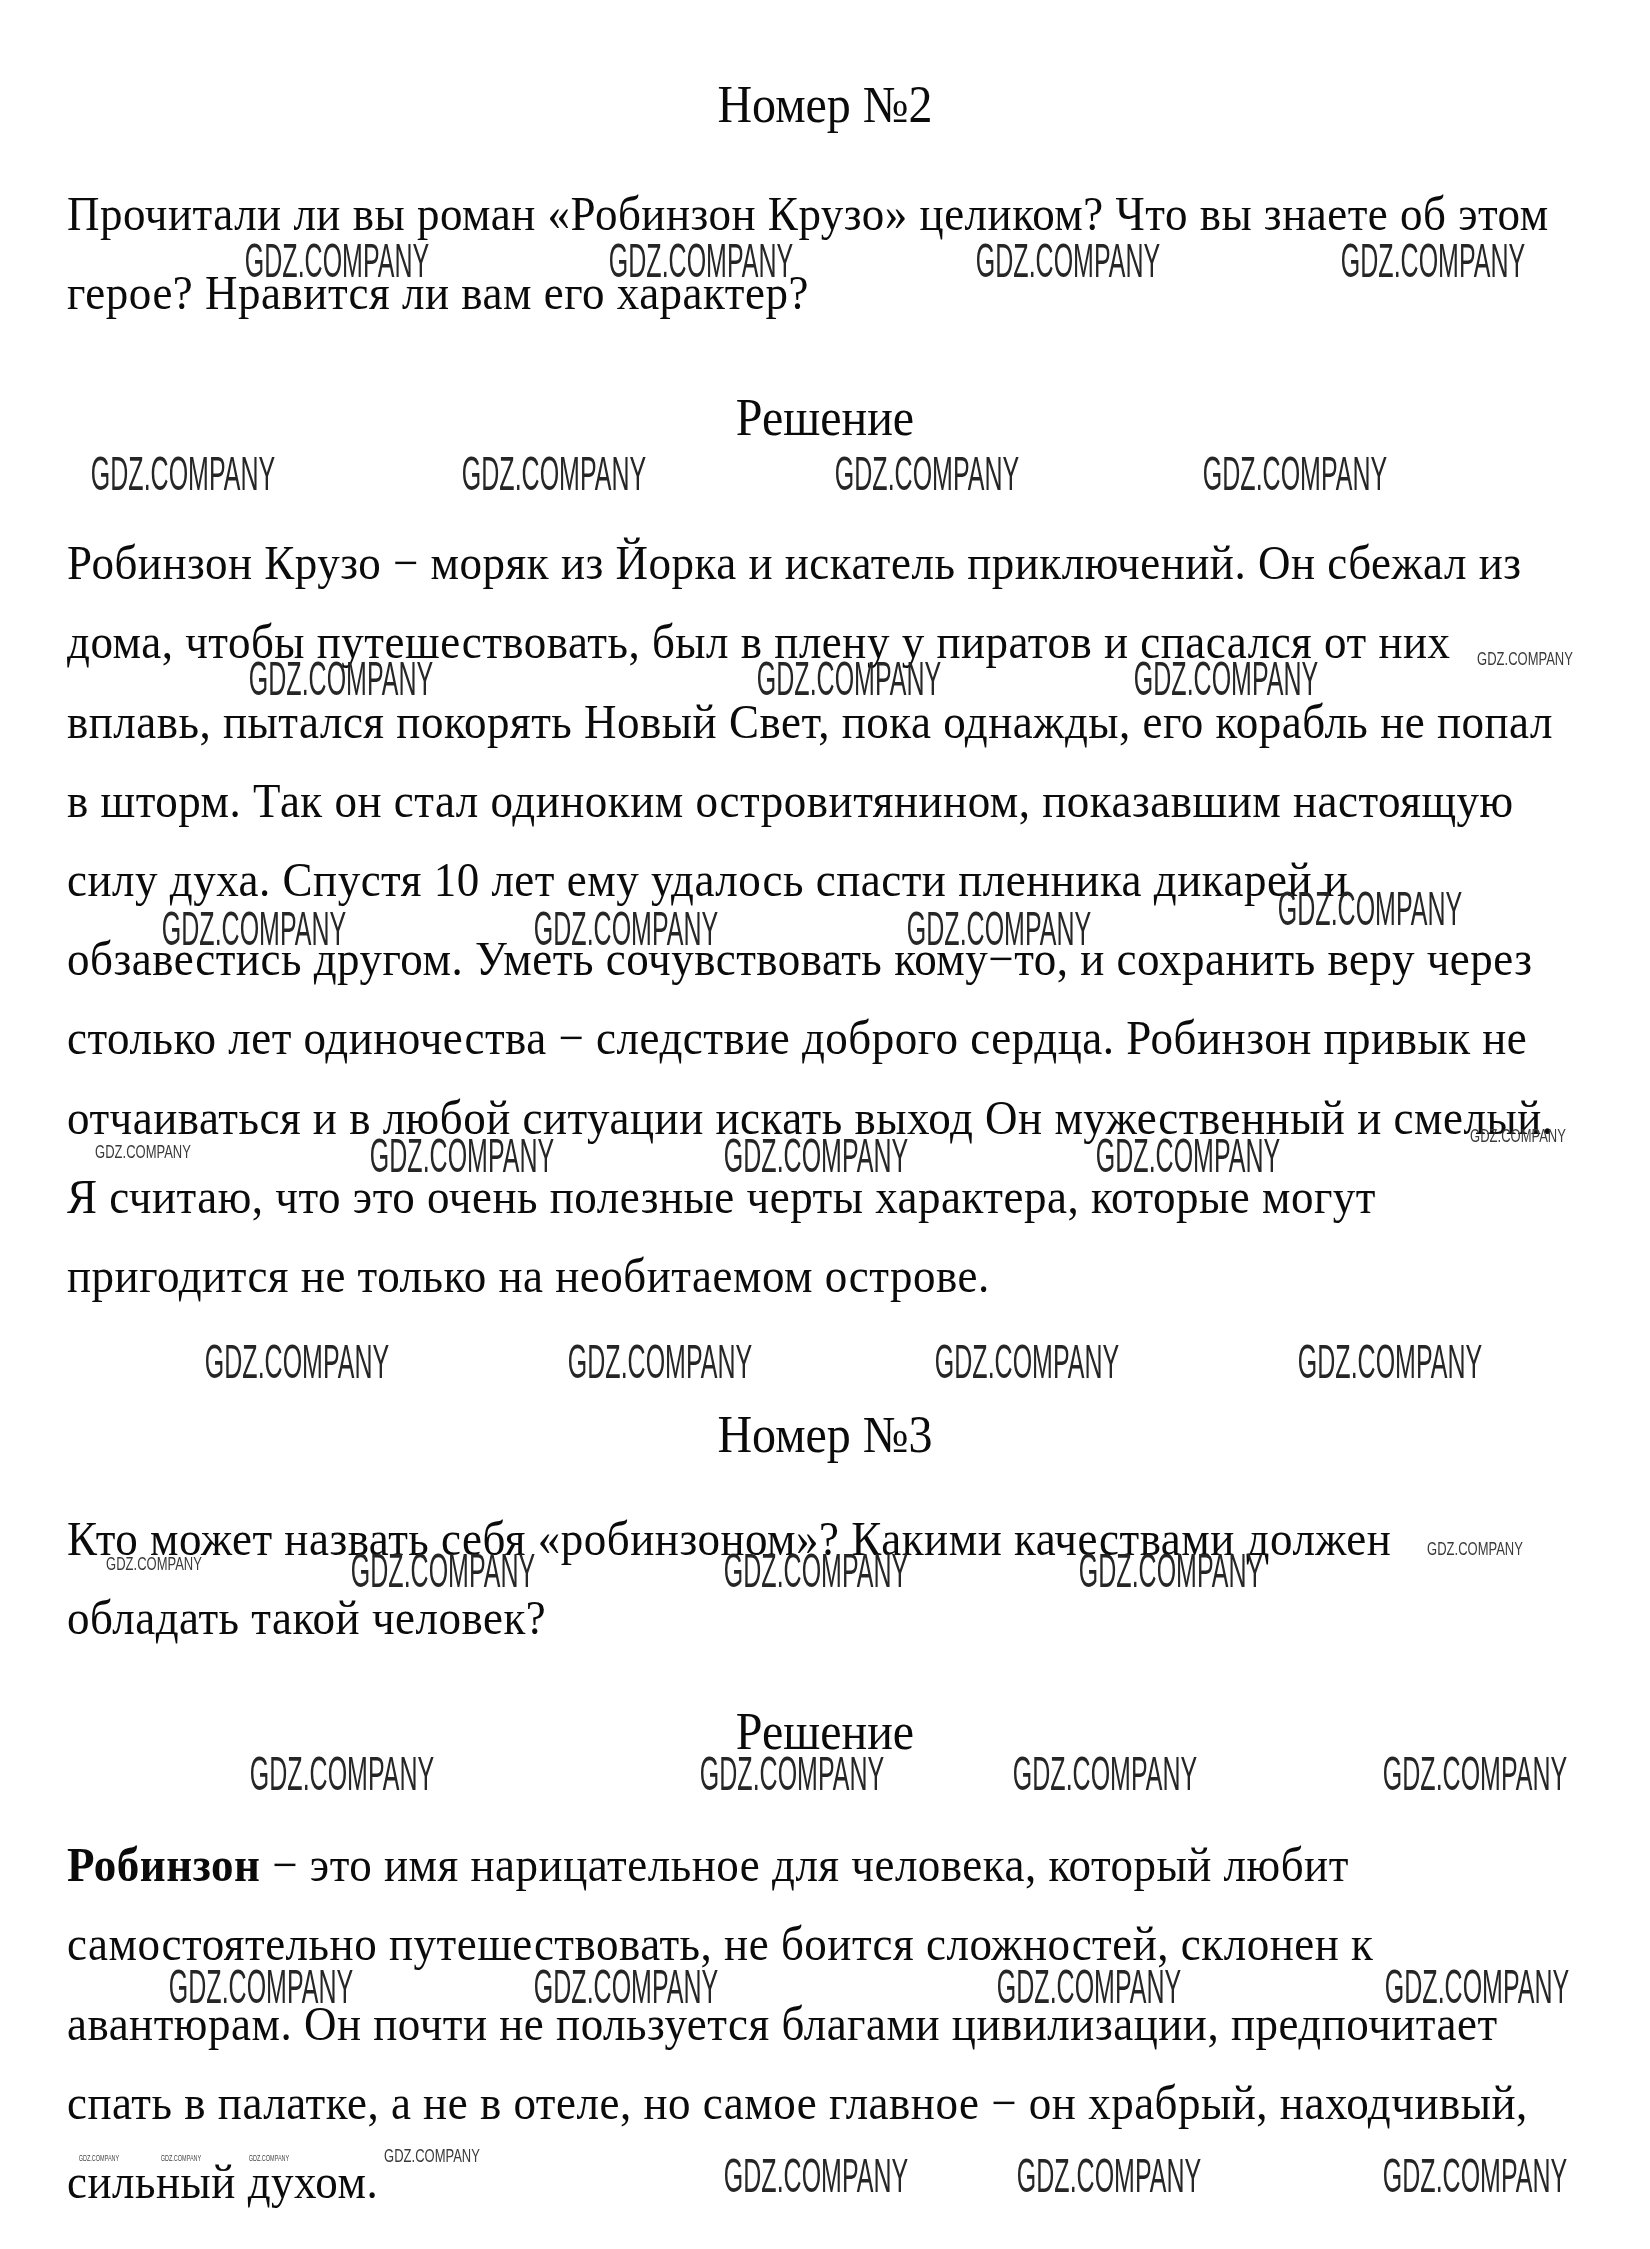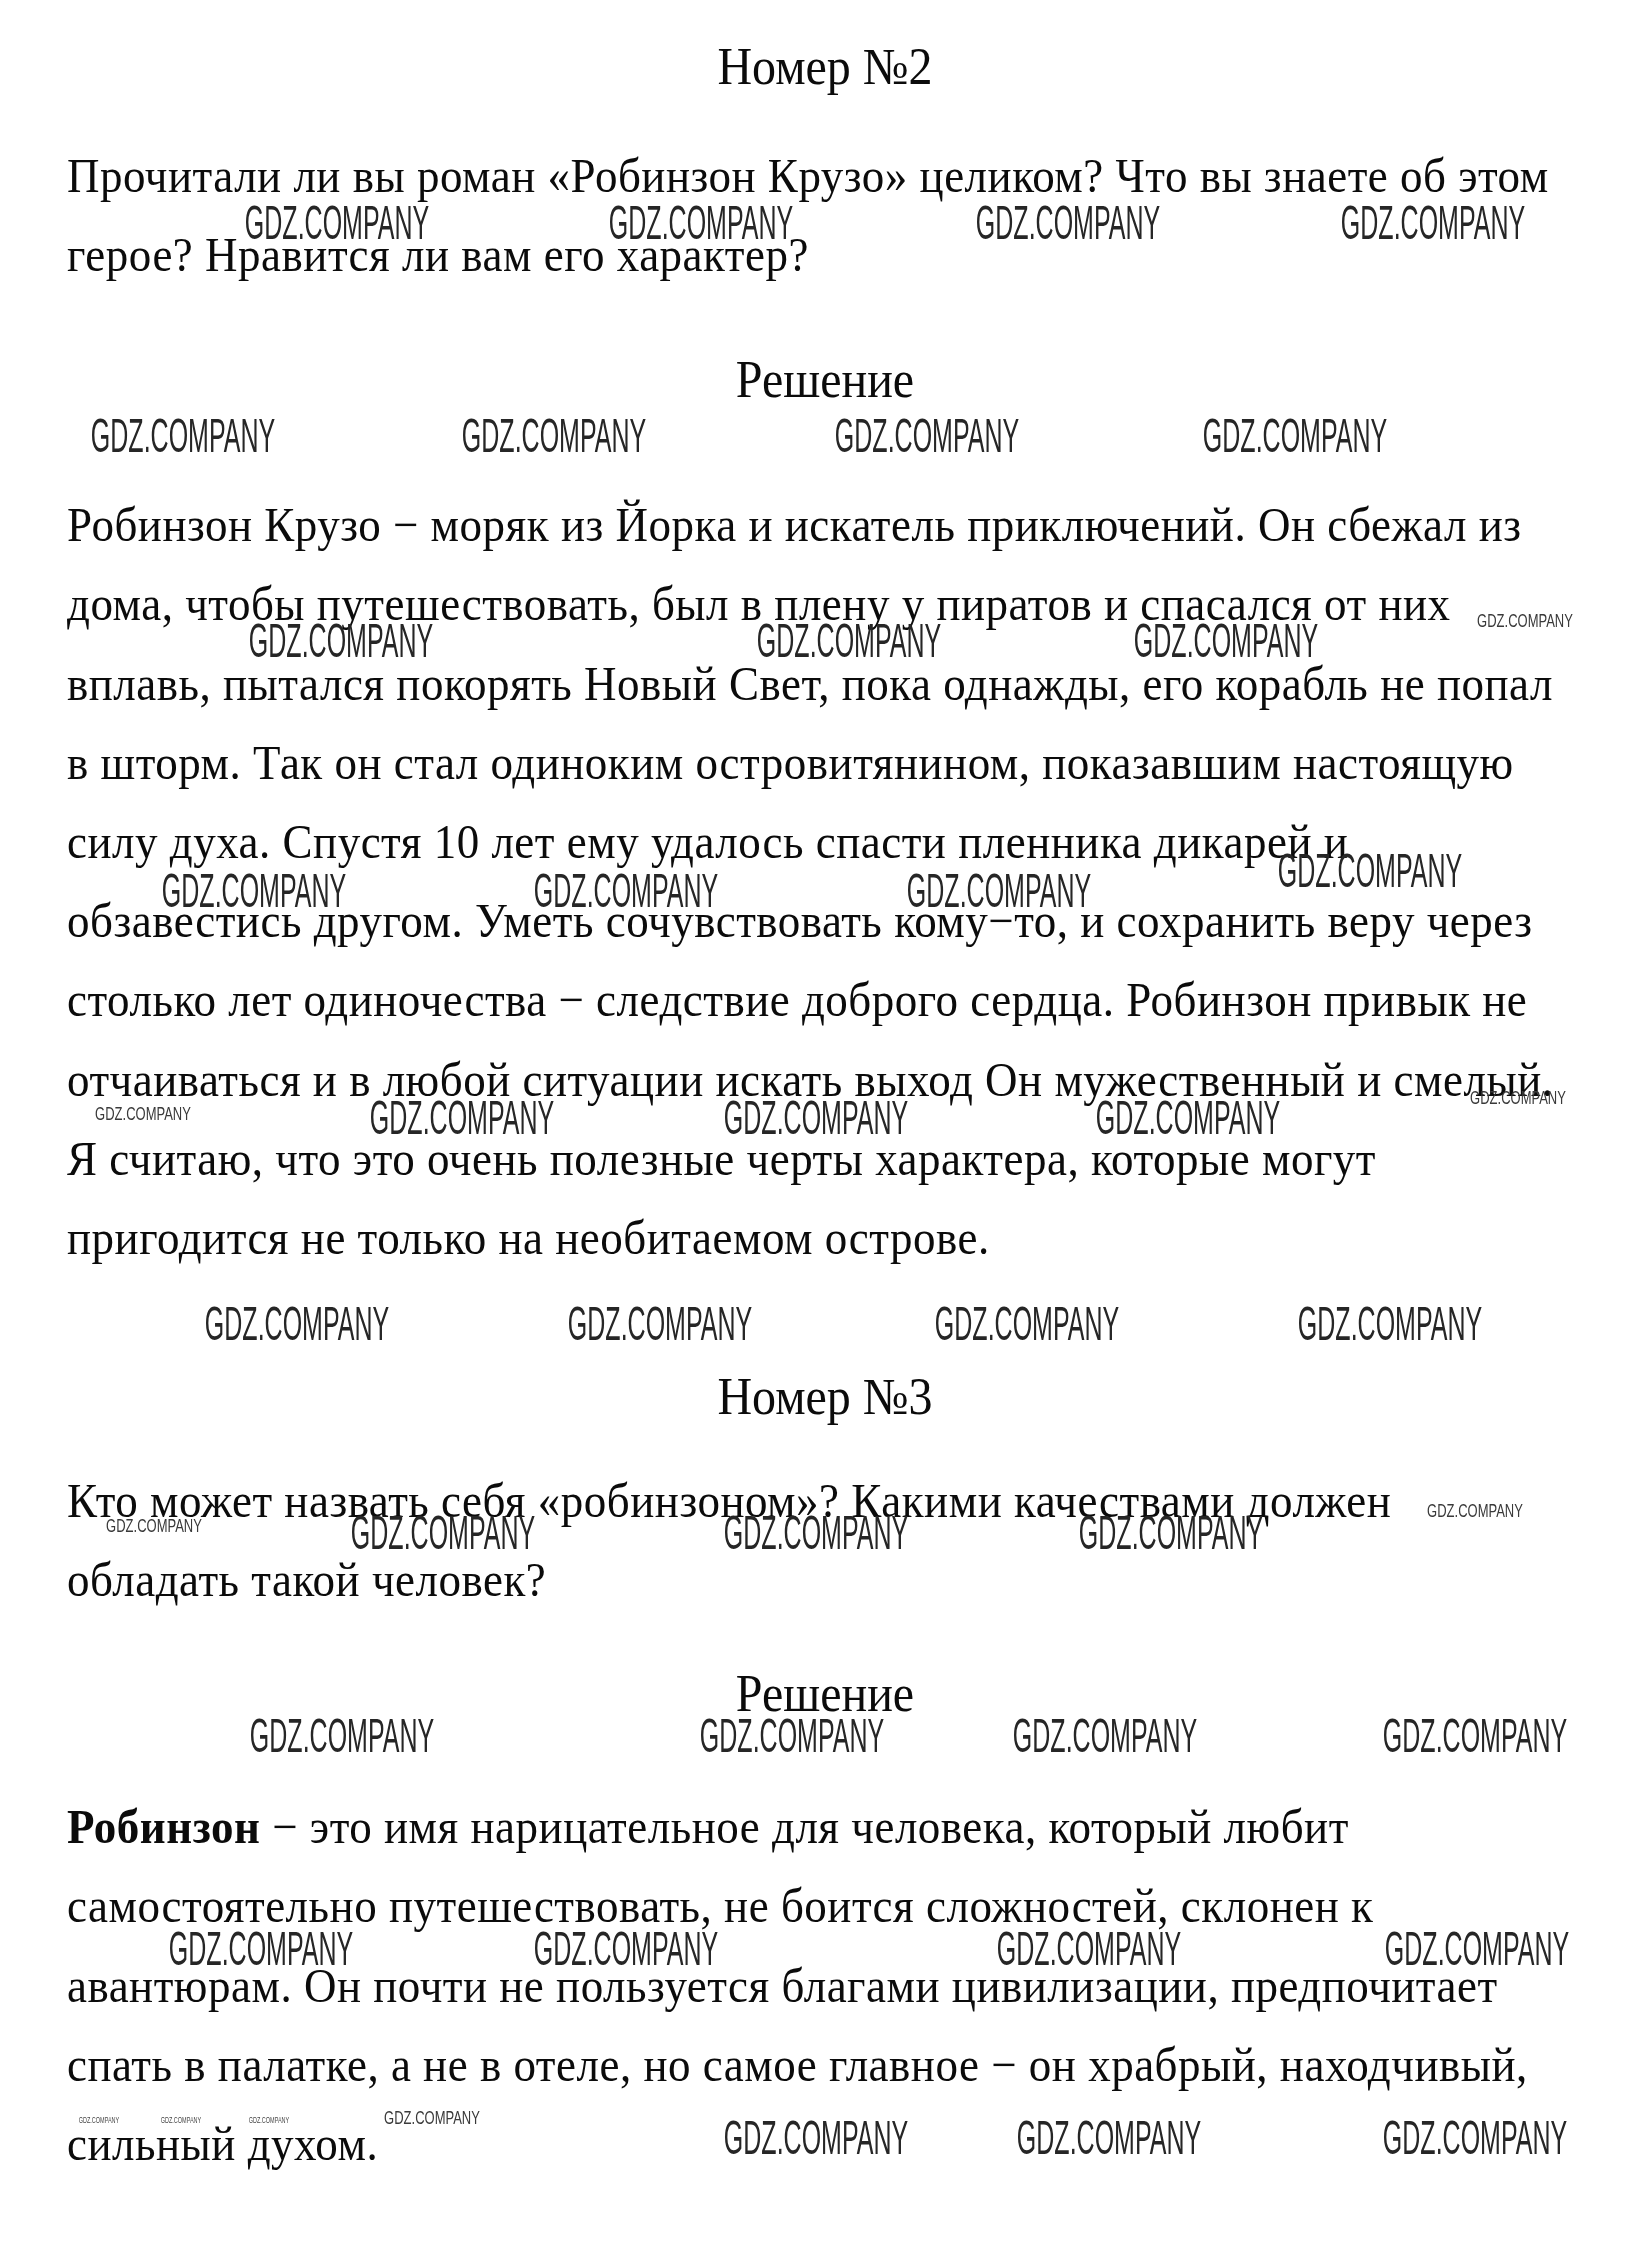--- a/index.html
+++ b/index.html
@@ -3,21 +3,21 @@
 <meta charset="utf-8">
 <style>
   html, body { margin: 0; padding: 0; }
   body {
     width: 1650px; height: 2250px;
     position: relative;
     background: #ffffff;
     overflow: hidden;
     font-family: "Liberation Serif", serif;
   }
-  #doc { position: absolute; inset: 0; }
+  #doc { position: absolute; inset: 0; margin-top: 38px; }
   .line {
     position: absolute;
     left: 67px;
     font-size: 45px;
     line-height: 45px;
     letter-spacing: 0.5px;
     white-space: nowrap;
     color: #0b0b0b;
     transform: scaleY(1.08);
     transform-origin: left top;

